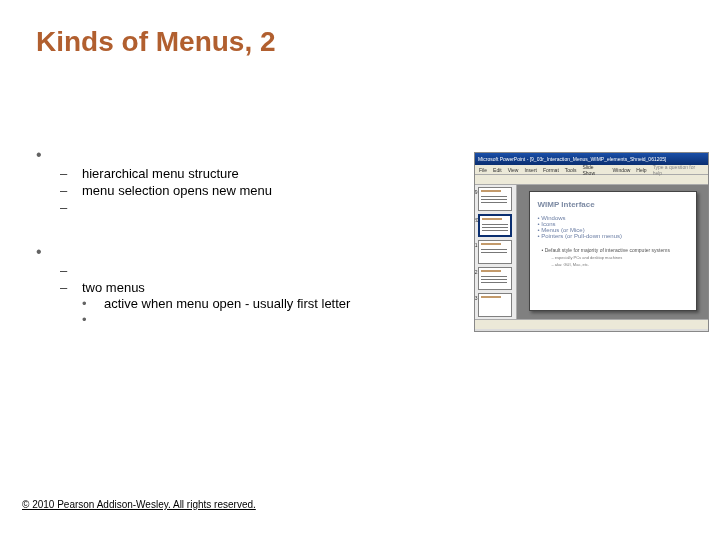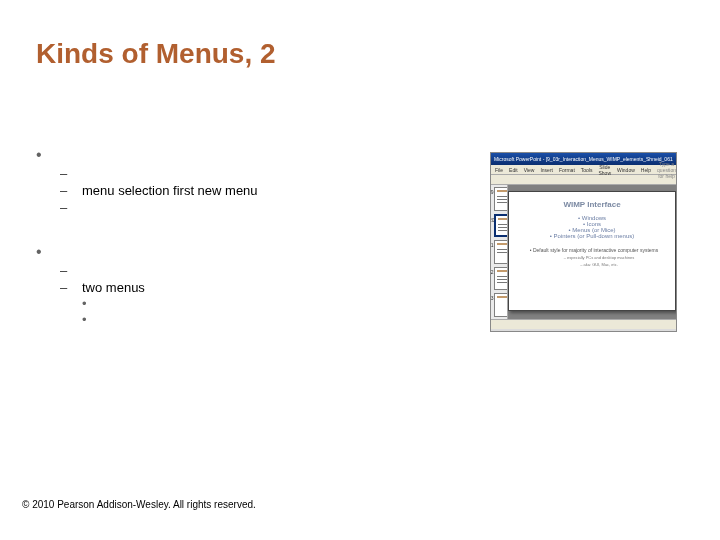--- a/index.html
+++ b/index.html
@@ -11,21 +11,20 @@
     position: relative;
     overflow: hidden;
   }
   .slide-title {
     position: absolute;
     top: 26px;
     left: 36px;
     font-size: 28px;
     font-weight: bold;
     color: #b15f2f;
-    margin-top: 12px;
   }
   .content {
     position: absolute;
     top: 140px;
     left: 30px;
     width: 430px;
     font-size: 13px;
     color: #000;
   }
   .bullet-1 {
@@ -56,28 +55,27 @@
   }
   .bullet-3 .marker {
     width: 22px;
     color: #636363;
   }
   .section-gap { height: 22px; }
 
   .screenshot {
     position: absolute;
     top: 152px;
-    left: 490px;
-    width: 187px;
+    left: 474px;
+    width: 235px;
     height: 180px;
     border: 1px solid #888;
     background: #dcdcdc;
     font-size: 5px;
     overflow: hidden;
-    text-align: center;
   }
   .ss-titlebar {
     height: 12px;
     background: linear-gradient(#1a4fa8, #0a2e70);
     color: #fff;
     display: flex;
     align-items: center;
     padding: 0 3px;
   }
   .ss-titlebar .t { font-size: 5px; white-space: nowrap; overflow: hidden; }
@@ -150,57 +148,60 @@
     background: #ece9d8;
     border-top: 1px solid #aaa;
   }
 
   .copyright {
     position: absolute;
     bottom: 30px;
     left: 22px;
     font-size: 10px;
     color: #000;
+    text-decoration: underline;
   }
 </style>
 </head>
 <body>
 
 <div class="slide-title">Kinds of Menus, 2</div>
 
 <div class="content">
 
   <div class="bullet-1">
     <span class="marker">•</span>
   </div>
   <div class="bullet-2">
     <span class="marker">–</span>
-  </div>
-  <div class="bullet-2">
-    <span class="marker">–</span>
-    <span>menu selection first new menu</span>
+    <span>hierarchical menu structure</span>
+  </div>
+  <div class="bullet-2">
+    <span class="marker">–</span>
+    <span>menu selection opens new menu</span>
   </div>
   <div class="bullet-2">
     <span class="marker">–</span>
   </div>
 
   <div class="section-gap"></div>
 
   <div class="bullet-1">
     <span class="marker">•</span>
   </div>
   <div class="bullet-2">
     <span class="marker">–</span>
   </div>
   <div class="bullet-2">
     <span class="marker">–</span>
     <span>two menus</span>
   </div>
   <div class="bullet-3">
     <span class="marker">•</span>
+    <span>active when menu open - usually first letter</span>
   </div>
   <div class="bullet-3">
     <span class="marker">•</span>
   </div>
 
 </div>
 
 <div class="screenshot">
   <div class="ss-titlebar">
     <span class="t">Microsoft PowerPoint - [9_03r_Interaction_Menus_WIMP_elements_Shneid_061205]</span>

